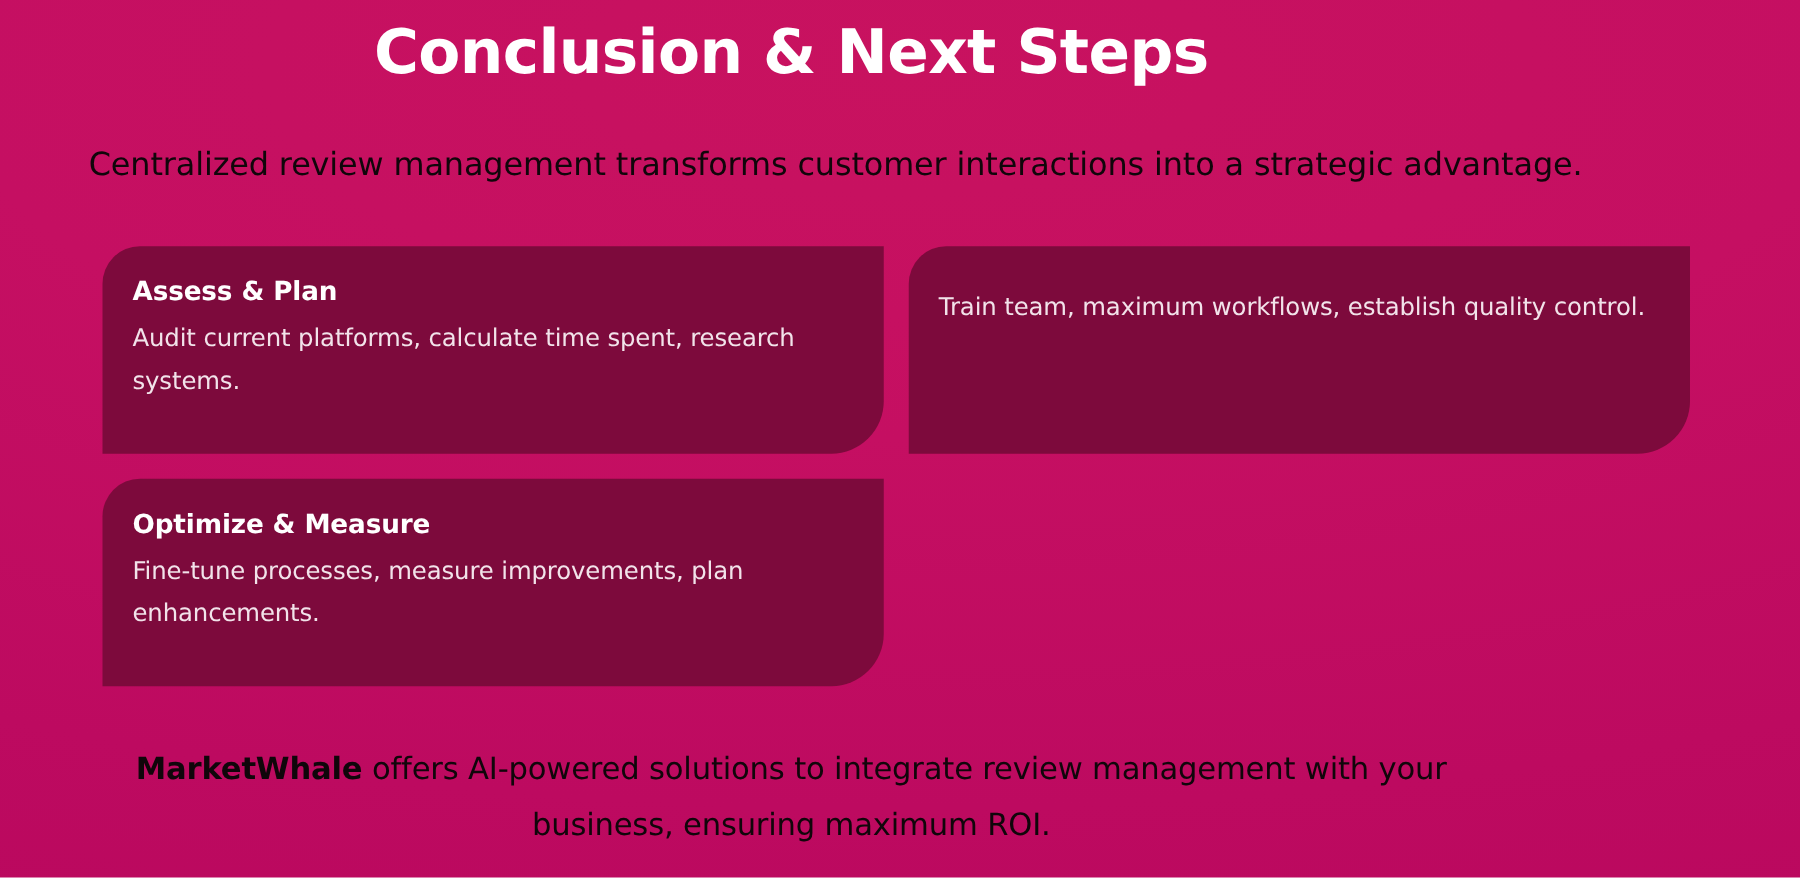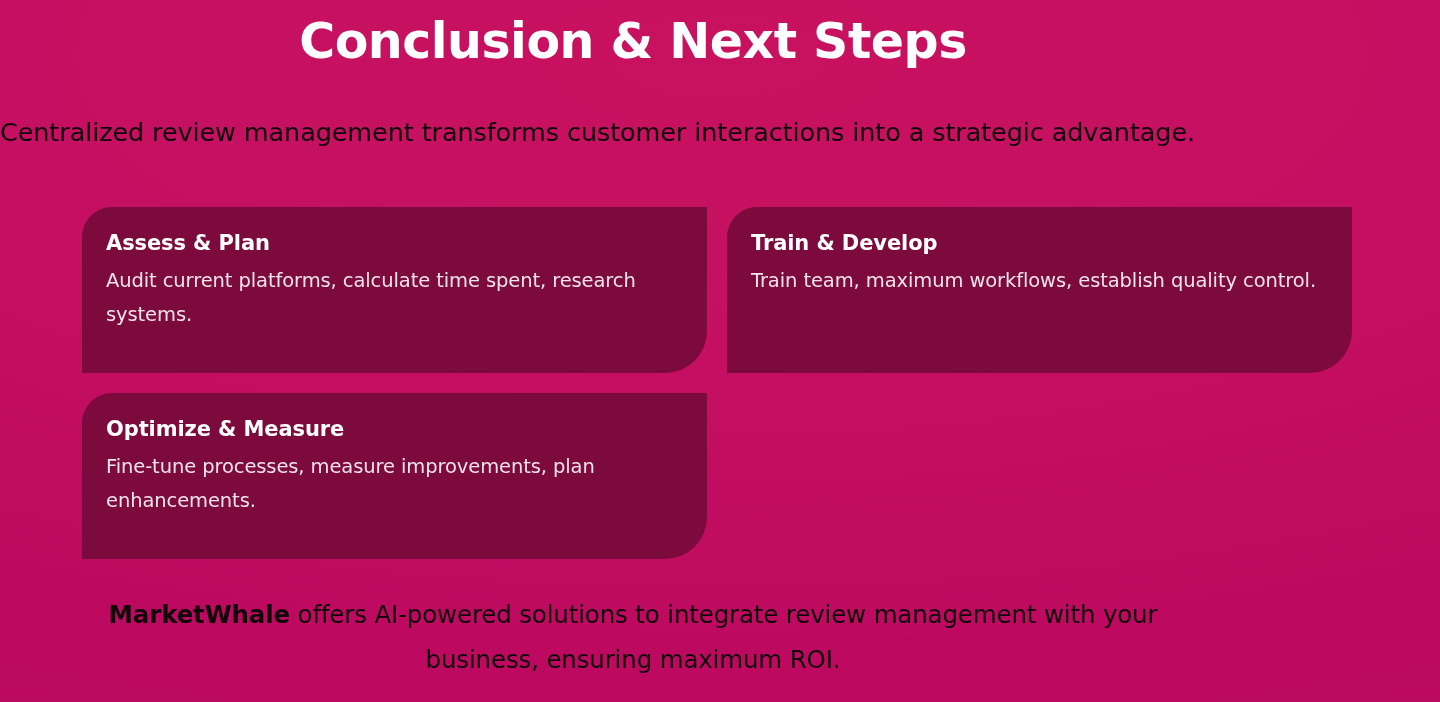--- a/index.html
+++ b/index.html
@@ -41,31 +41,31 @@
     text-align: center;
     width: 100%;
   }
 
   
   .subtitle {
     margin-top: 46px;
     font-size: 25.5px;
     font-weight: 400;
     color: #10060a;
-    text-align: left;
+    text-align: right;
     line-height: 1.3;
     width: 100%;
     letter-spacing: -0.1px;
   }
 
   
   .card-grid {
     position: absolute;
     left: 82px;
-    top: 207px;
+    top: 197px;
     width: 1276px;
     display: grid;
     grid-template-columns: 625px 625px;
     grid-template-rows: 166px 166px;
     column-gap: 26px;
     row-gap: 26px;
     gap: 20px;
   }
 
   .card {
@@ -124,21 +124,20 @@
 
   <div class="card-grid">
 
     <div class="card">
       <div class="card-title">Assess &amp; Plan</div>
       <div class="card-desc">Audit current platforms, calculate time spent, research systems.</div>
     </div>
 
 
     <div class="card">
-      <div class="card-title">Train &amp; Develop</div>
       <div class="card-desc">Train team, maximum workflows, establish quality control.</div>
     </div>
 
     <div class="card">
       <div class="card-title">Optimize &amp; Measure</div>
       <div class="card-desc">Fine-tune processes, measure improvements, plan enhancements.</div>
     </div>
 
   </div>
 

